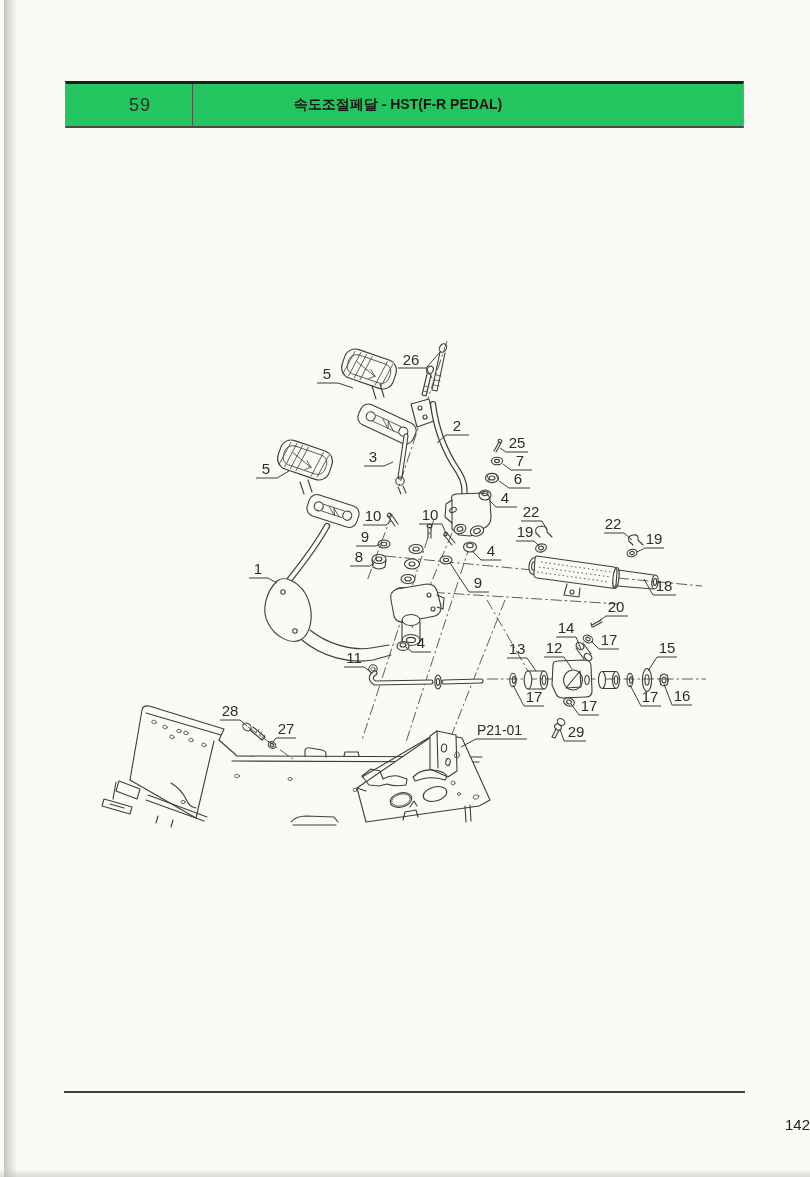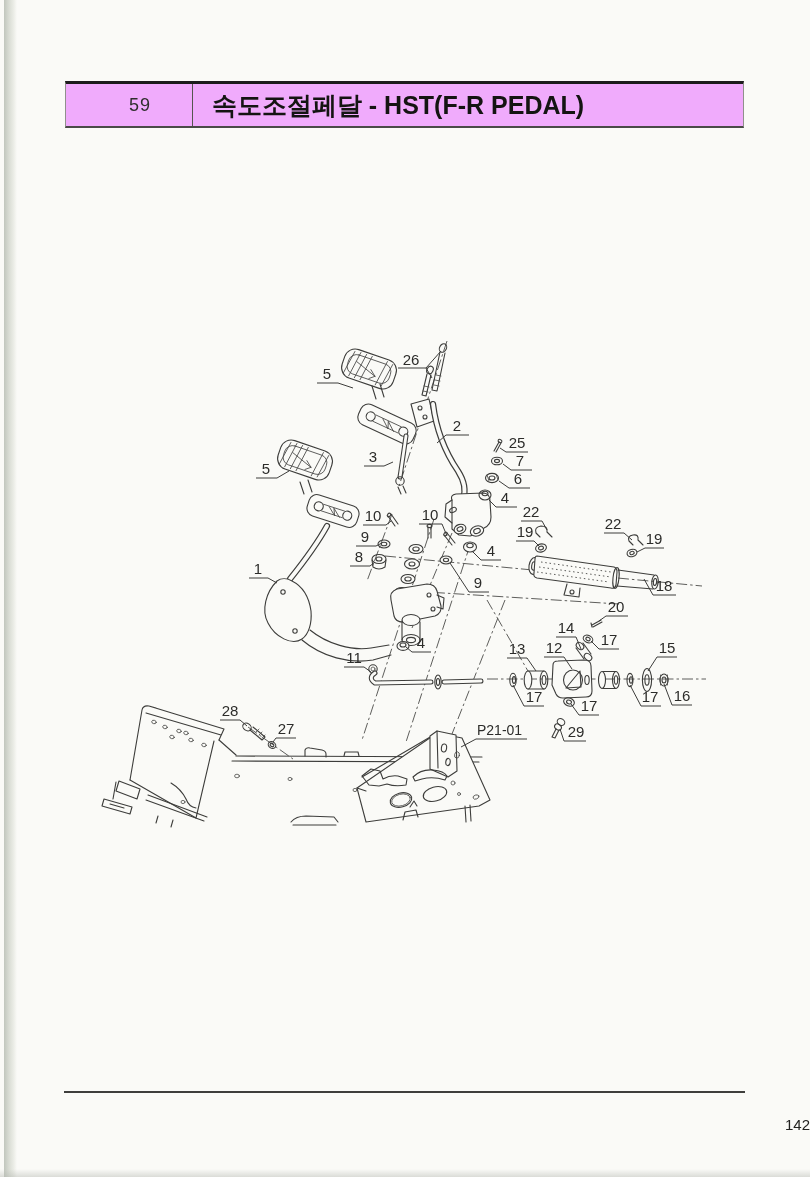--- a/index.html
+++ b/index.html
@@ -12,33 +12,33 @@
     position:absolute; left:4px; top:0; width:13px; height:100%;
     background:linear-gradient(90deg,#b7bdb3 0%,#d4d8cf 40%,#e9ebe4 75%,#fafaf7 100%);
     opacity:.85;
   }
   .scan-bottom {
     position:absolute; left:0; bottom:0; width:100%; height:8px;
     background:linear-gradient(180deg, rgba(250,250,247,0) 0%, rgba(180,183,176,.45) 100%);
   }
   .header {
     position:absolute; left:65px; top:81px; width:679px; height:47px;
-    background:#f0abfc; box-sizing:border-box;
+    background:#22c55e; box-sizing:border-box;
     border-top:3px solid #1c1c1c; border-bottom:2px solid #4a4a48;
     border-left:1px solid #90908c; border-right:1px solid #90908c;
     display:flex; align-items:stretch;
   }
   .cell-no {
     width:127px; box-sizing:border-box; border-right:1.5px solid #55554f;
     display:flex; align-items:center; justify-content:center;
     padding-left:22px; font-size:18px; color:#2e2e2c; letter-spacing:1px;
   }
   .cell-title {
     flex:1; display:flex; align-items:center; justify-content:center;
-    padding-right:140px; font-size:25px; font-weight:bold; color:#141412;
+    padding-right:140px; font-size:14px; font-weight:bold; color:#141412;
   }
   .footer-line {
     position:absolute; left:64px; top:1091px; width:681px; height:2px;
     background:#3e3e3c;
   }
   .page-num {
     position:absolute; left:0; top:1116px; width:810px; text-align:right;
     font-size:15px; color:#222220;
   }
   svg.diagram { position:absolute; left:0; top:0; }

